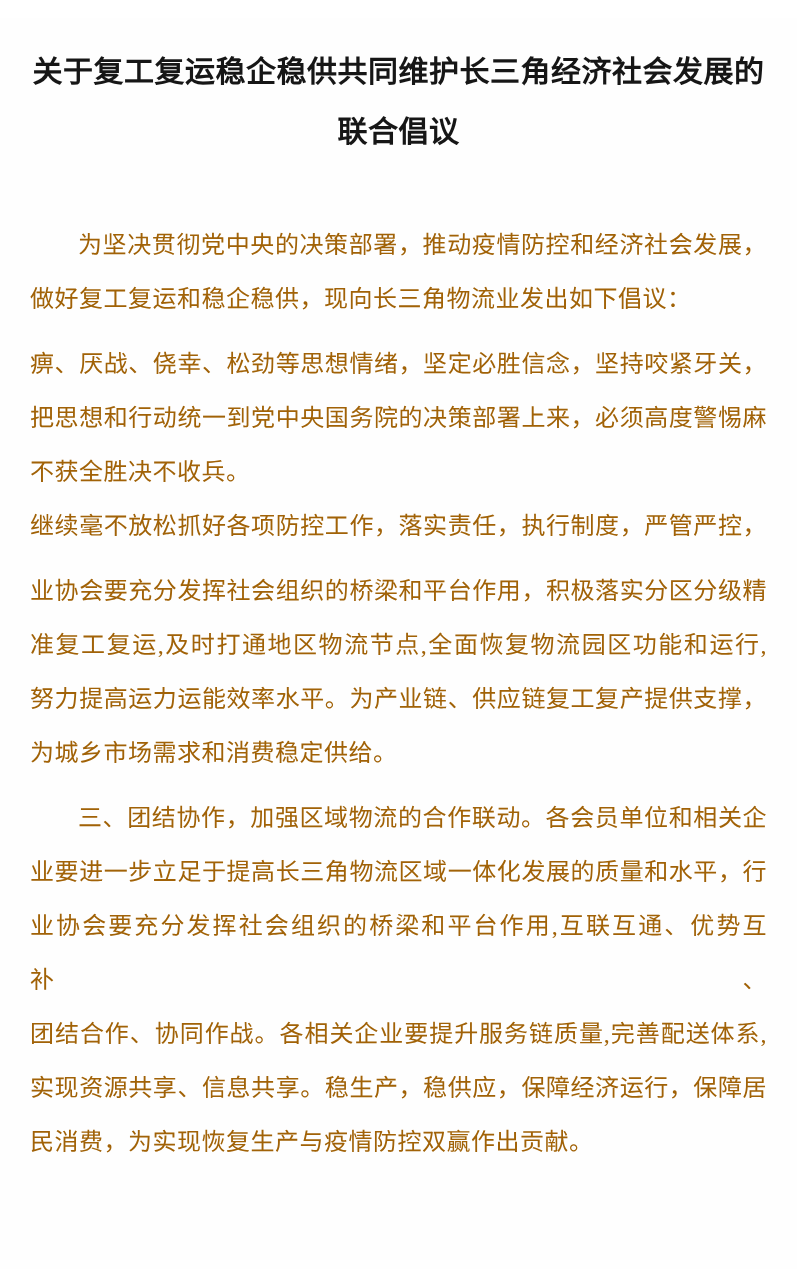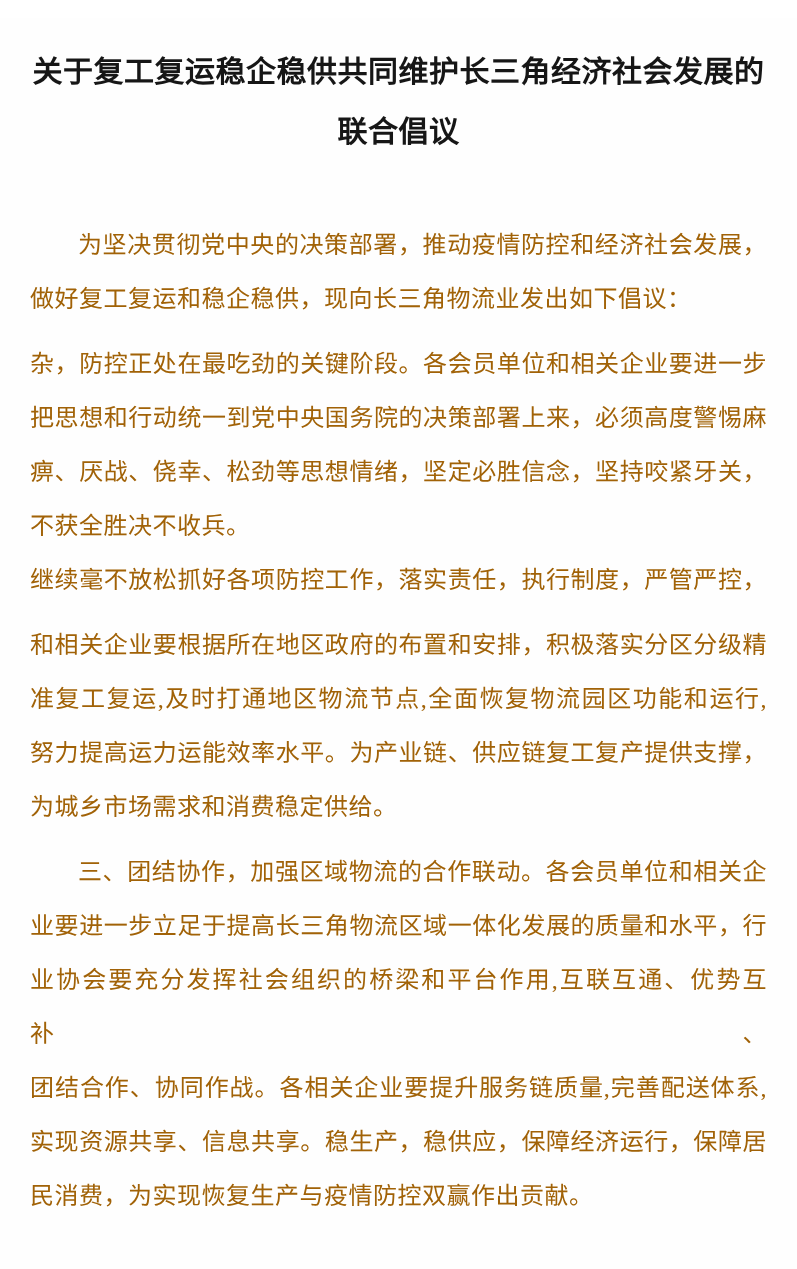--- a/index.html
+++ b/index.html
@@ -57,28 +57,27 @@
   <div class="doc-title">
     <div>关于复工复运稳企稳供共同维护长三角经济社会发展的</div>
     <div>联合倡议</div>
   </div>
   <div class="doc-body">
       <div class="paragraph">
         <div class="line first">为坚决贯彻党中央的决策部署，推动疫情防控和经济社会发展，</div>
         <div class="line last">做好复工复运和稳企稳供，现向长三角物流业发出如下倡议：</div>
       </div>
       <div class="paragraph">
-        <div class="line">杂，防控正处在最吃劲的关键阶段。各会员单位和相关企业要进一步</div>
+        <div class="line">痹、厌战、侥幸、松劲等思想情绪，坚定必胜信念，坚持咬紧牙关，</div>
         <div class="line">把思想和行动统一到党中央国务院的决策部署上来，必须高度警惕麻</div>
-        <div class="line">痹、厌战、侥幸、松劲等思想情绪，坚定必胜信念，坚持咬紧牙关，</div>
         <div class="line last">不获全胜决不收兵。</div>
         <div class="line">继续毫不放松抓好各项防控工作，落实责任，执行制度，严管严控，</div>
       </div>
       <div class="paragraph">
-        <div class="line">和相关企业要根据所在地区政府的布置和安排，积极落实分区分级精</div>
+        <div class="line">业协会要充分发挥社会组织的桥梁和平台作用，积极落实分区分级精</div>
         <div class="line">准复工复运,及时打通地区物流节点,全面恢复物流园区功能和运行,</div>
         <div class="line">努力提高运力运能效率水平。为产业链、供应链复工复产提供支撑，</div>
         <div class="line last">为城乡市场需求和消费稳定供给。</div>
       </div>
       <div class="paragraph">
         <div class="line first">三、团结协作，加强区域物流的合作联动。各会员单位和相关企</div>
         <div class="line">业要进一步立足于提高长三角物流区域一体化发展的质量和水平，行</div>
         <div class="line">业协会要充分发挥社会组织的桥梁和平台作用,互联互通、优势互补、</div>
         <div class="line">团结合作、协同作战。各相关企业要提升服务链质量,完善配送体系,</div>
         <div class="line">实现资源共享、信息共享。稳生产，稳供应，保障经济运行，保障居</div>

